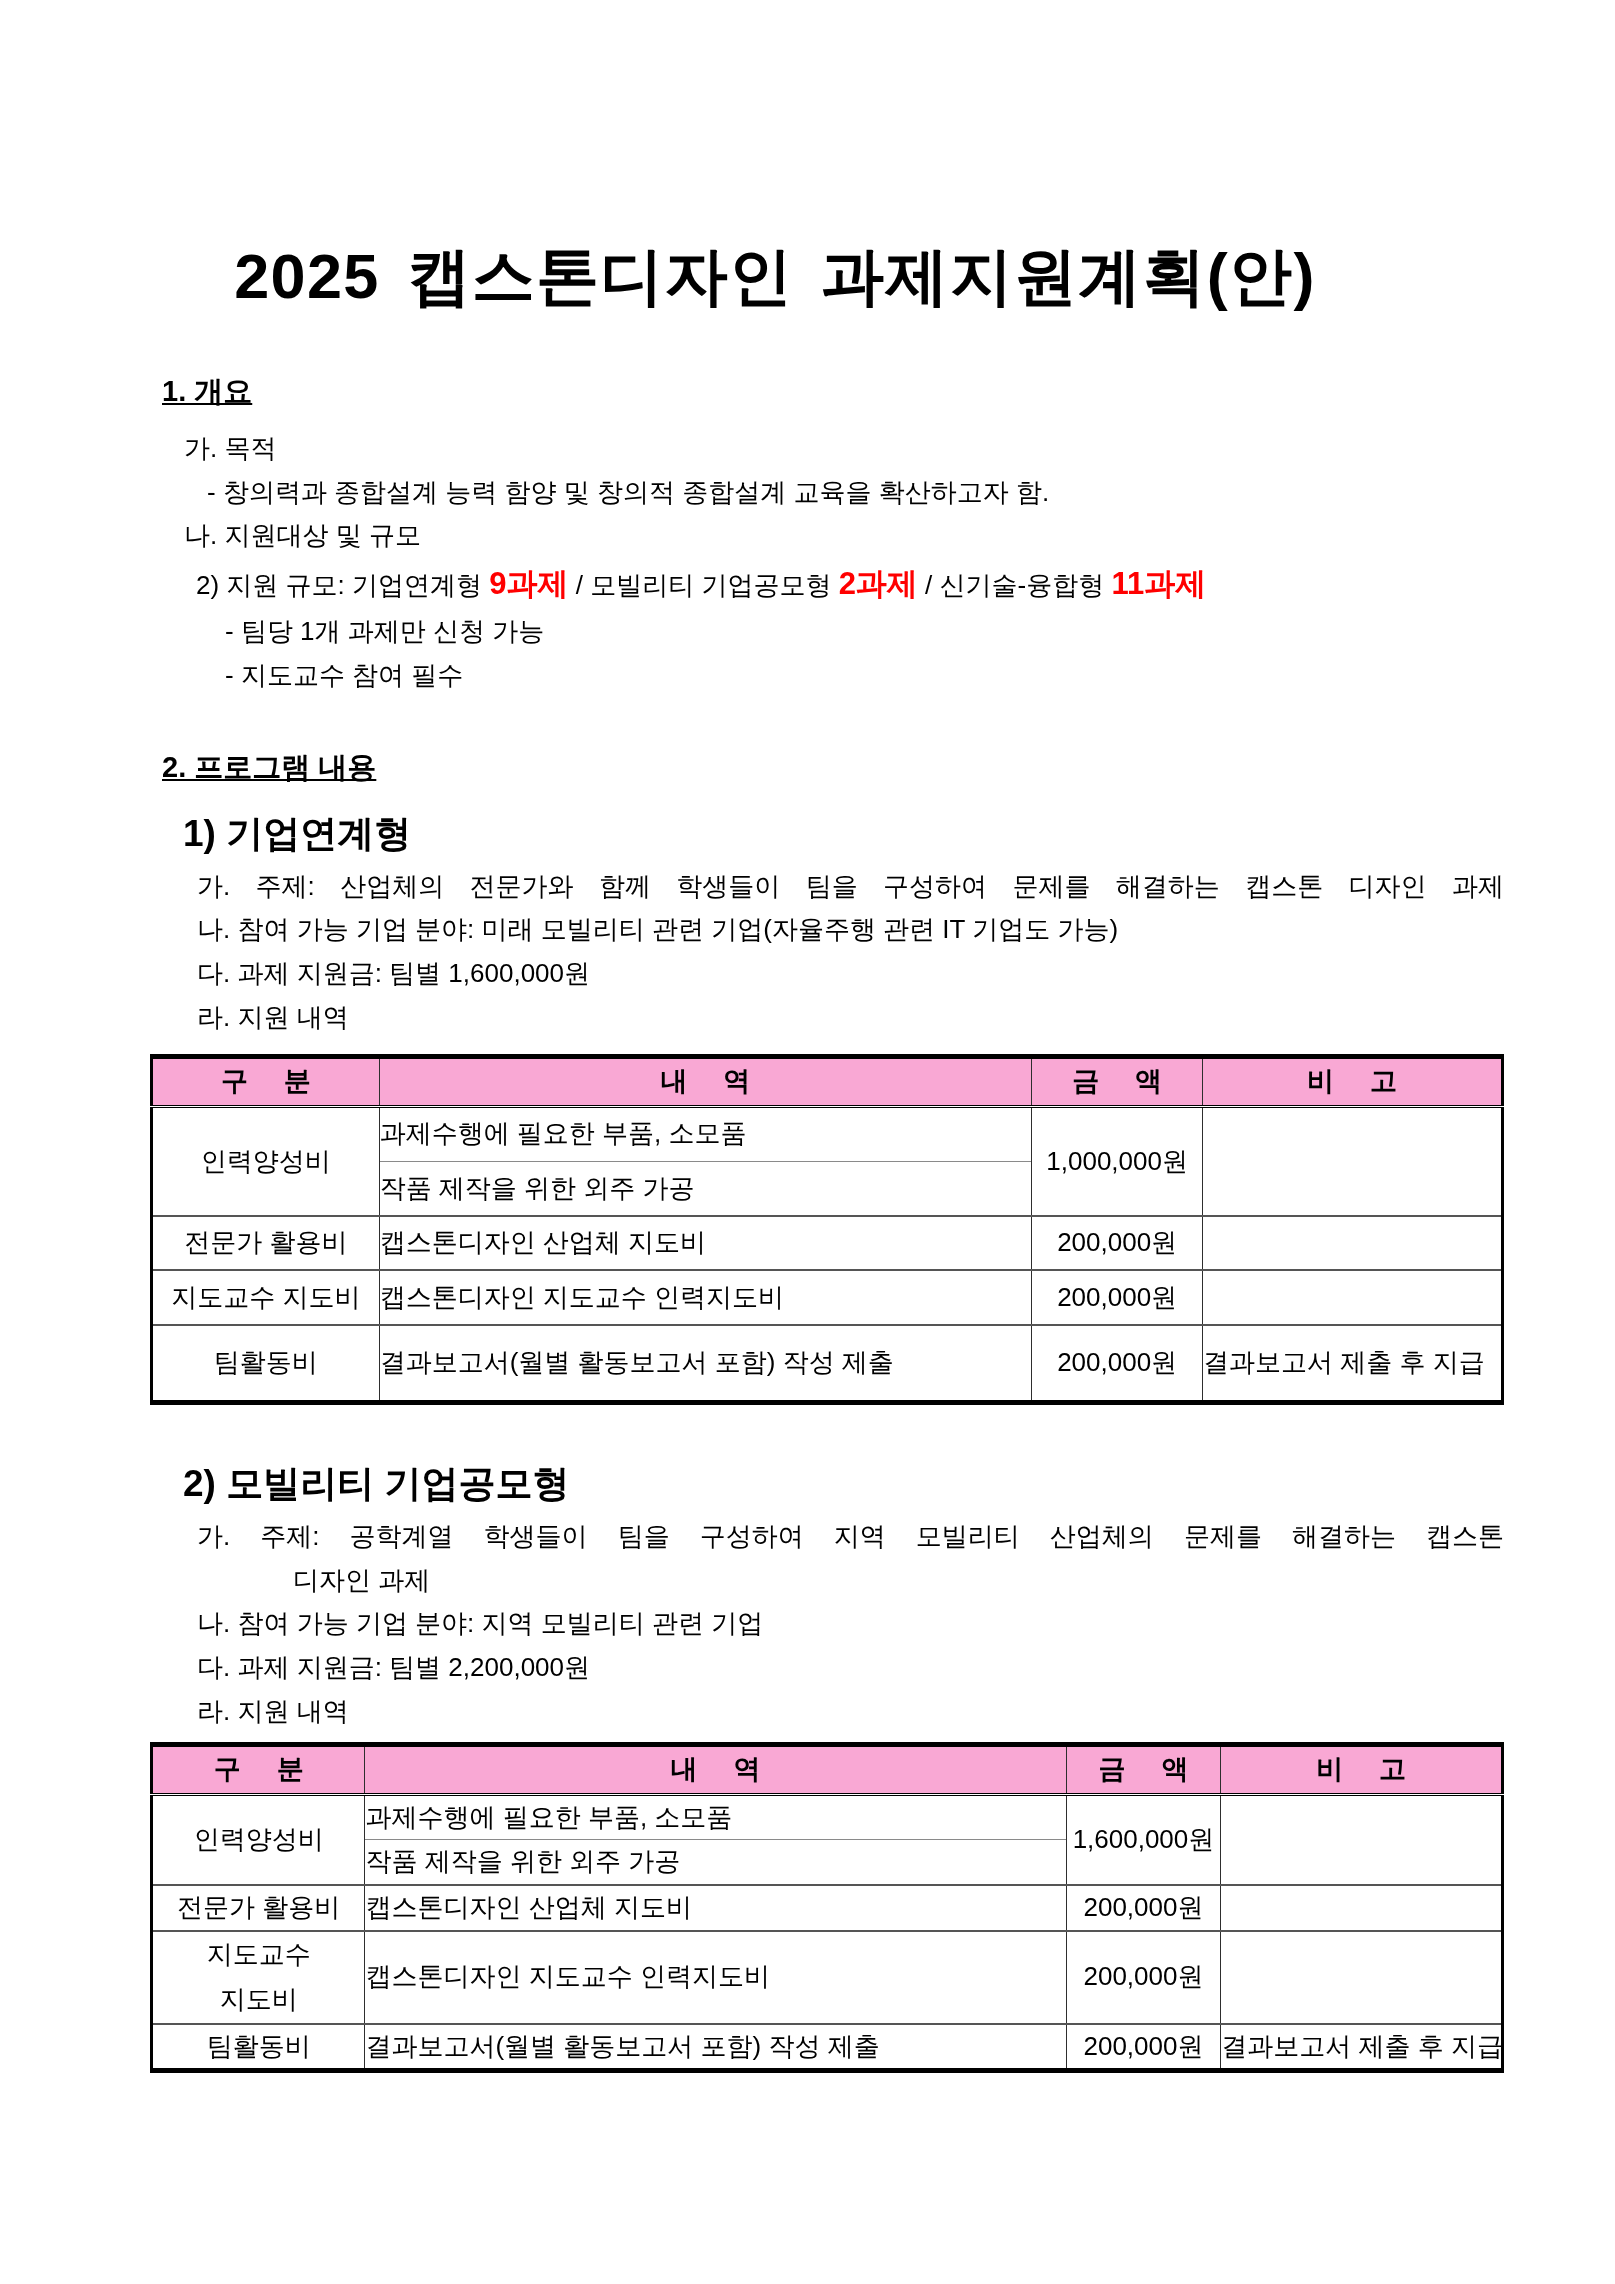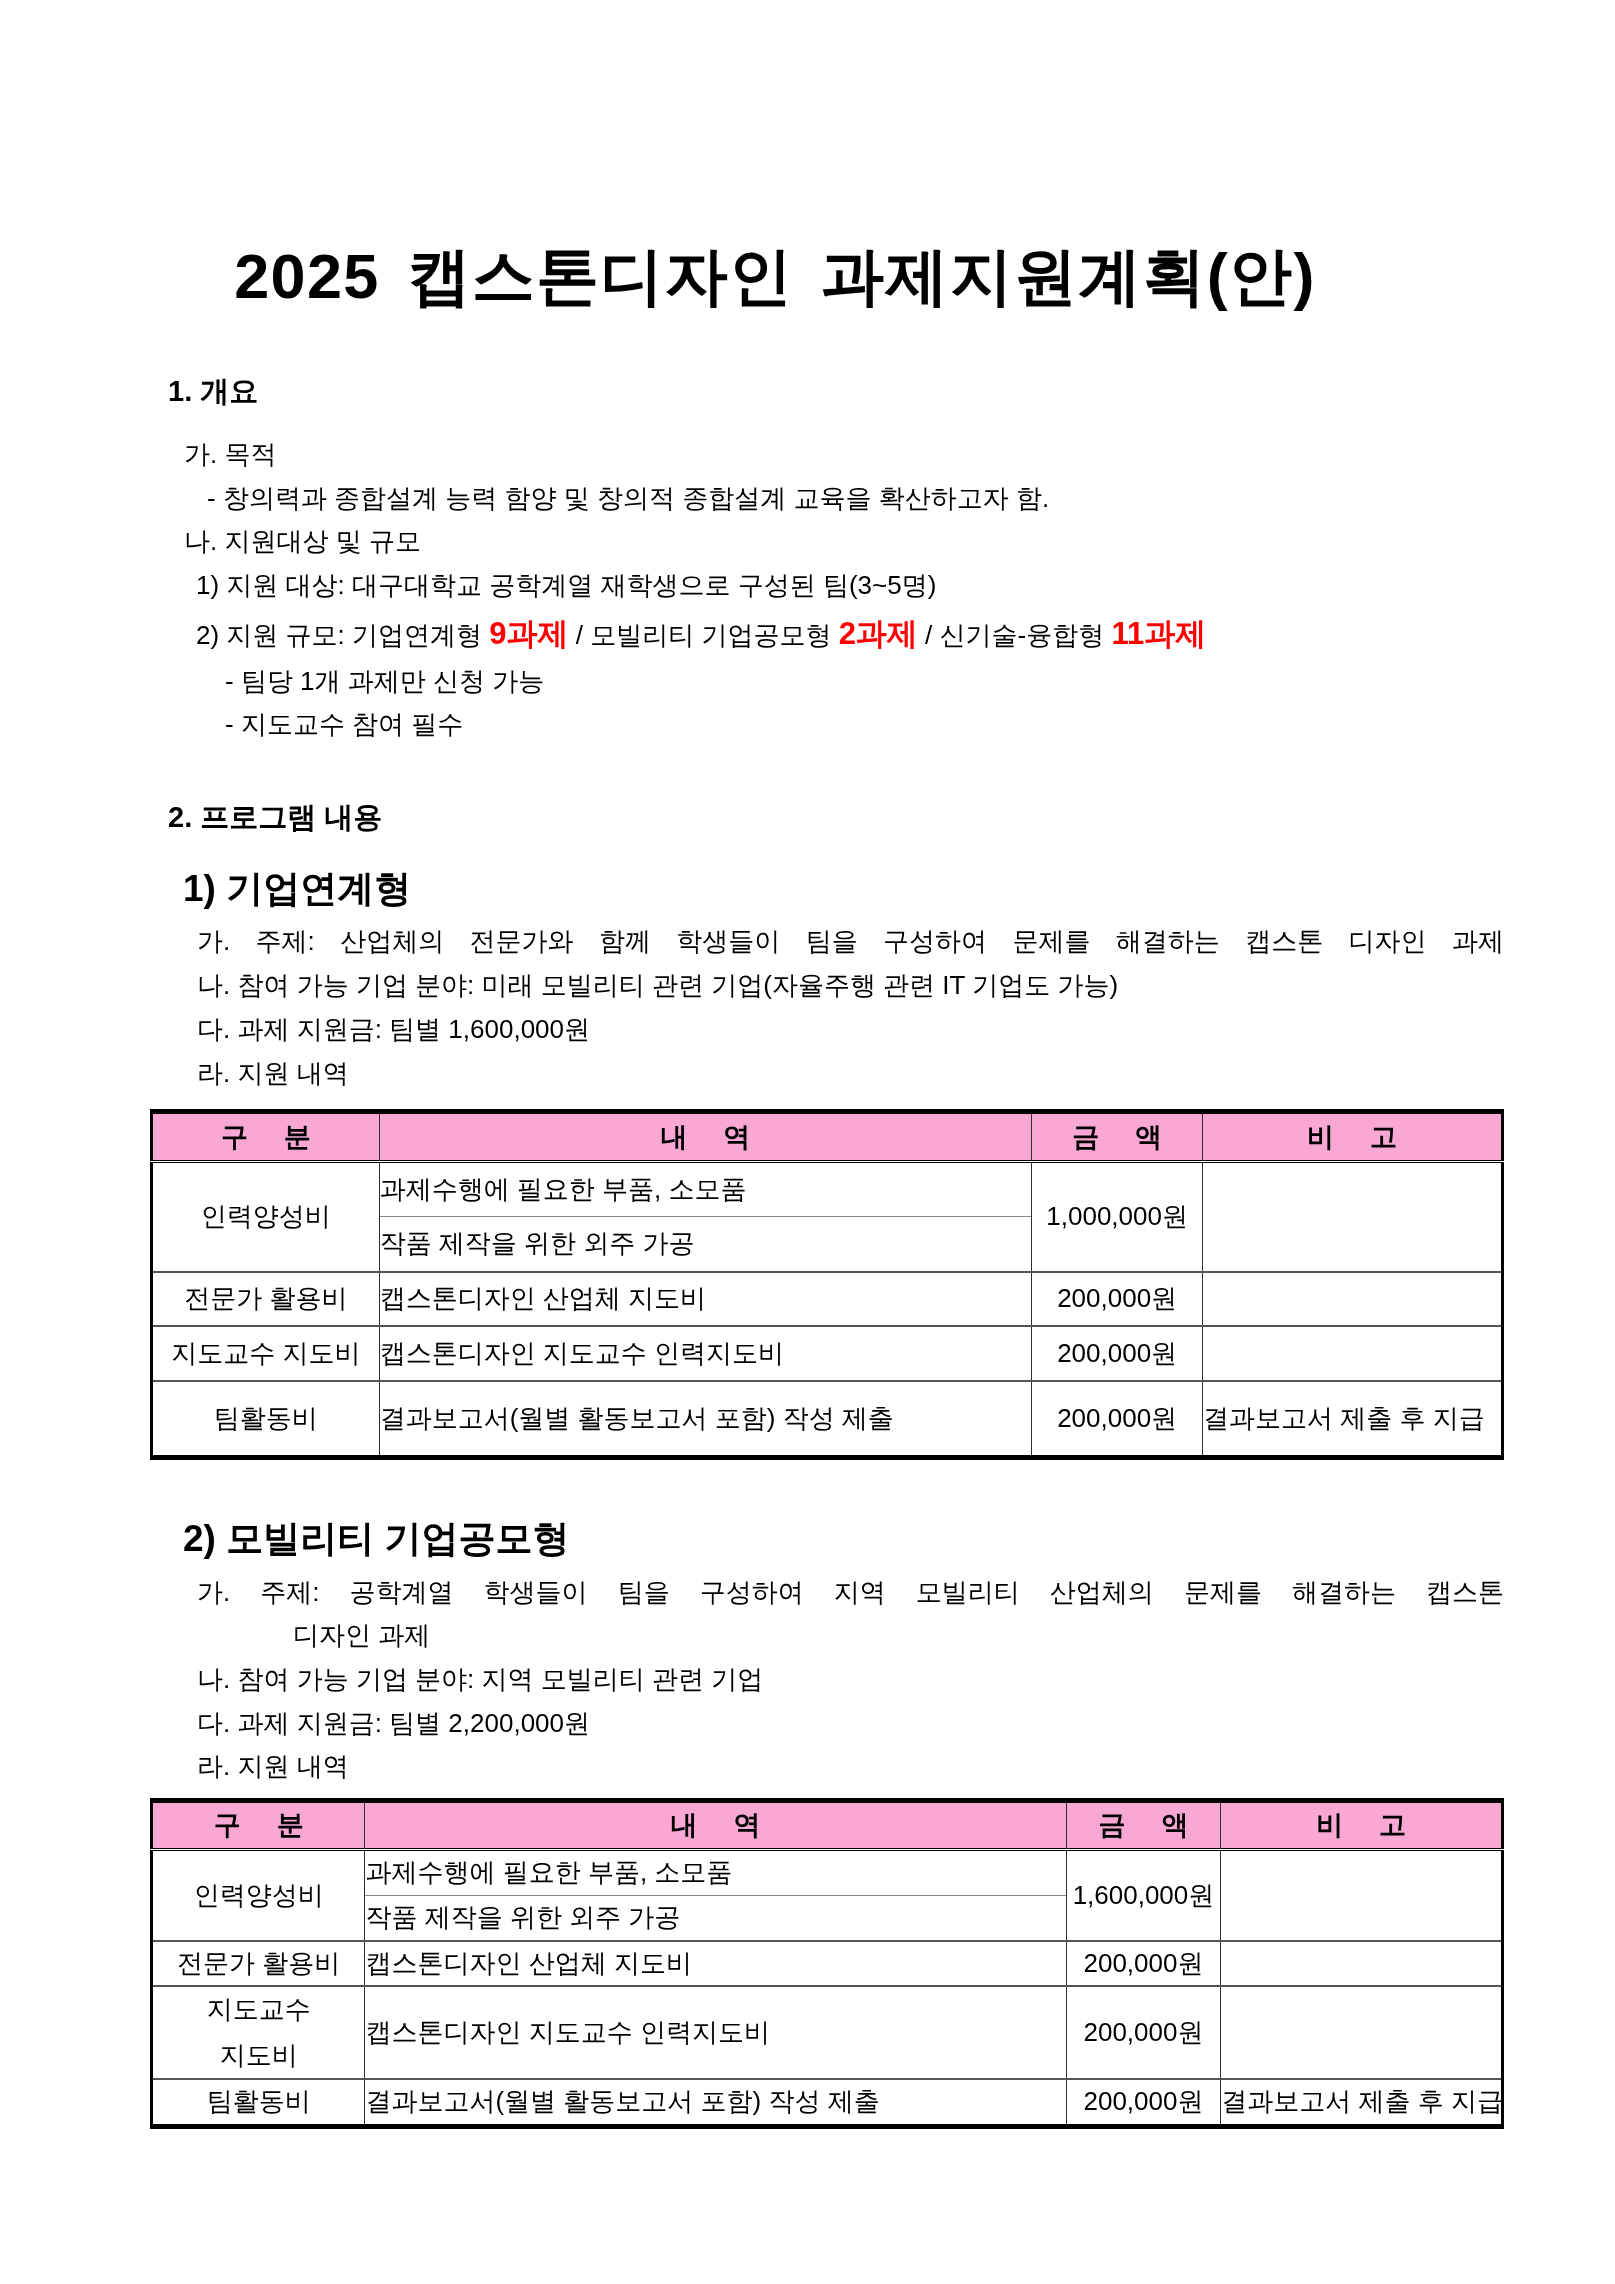--- a/index.html
+++ b/index.html
@@ -10,21 +10,21 @@
     font-family: "Liberation Sans", sans-serif;
     font-size: 26px; line-height: 1.68;
     overflow: hidden; position: relative;
   }
   p { margin: 0; }
   .title {
     font-size: 63px; font-weight: 700; line-height: 1.15;
     text-align: center; letter-spacing: 1.3px; word-spacing: 9px;
     margin: 0 0 56px 0; position: relative; left: -52px; white-space: nowrap;
   }
-  .sec-heading { font-size: 29px; font-weight: 700; line-height: 1.6; margin: 18px; }
+  .sec-heading { font-size: 29px; font-weight: 700; line-height: 1.6; margin: 12px; text-decoration: underline; }
   .sec2 { margin-top: 47px; }
   .sub-heading { font-size: 37px; font-weight: 700; padding-left: 33px; }
   .ind-a { padding-left: 34px; }   
   .ind-b { padding-left: 57px; }   
   .ind-c { padding-left: 46px; }   
   .ind-d { padding-left: 75px; }  
   .ind-e { padding-left: 47px; }   
   .cont  { padding-left: 143px; }  
   .red { color: #ff0000; font-weight: 700; font-size: 31px; }
   .fill { text-align: justify; text-align-last: justify; }
@@ -70,21 +70,20 @@
 <body>
 
 <div class="page">
 
   <h1 class="title">2025 캡스톤디자인 과제지원계획(안)</h1>
 
   <h2 class="sec-heading">1. 개요</h2>
   <p class="ind-a">가. 목적</p>
   <p class="ind-b">- 창의력과 종합설계 능력 함양 및 창의적 종합설계 교육을 확산하고자 함.</p>
   <p class="ind-a">나. 지원대상 및 규모</p>
-  <p class="ind-c">1) 지원 대상: 대구대학교 공학계열 재학생으로 구성된 팀(3~5명)</p>
   <p class="ind-c"><span>2) 지원 규모: 기업연계형 </span><span class="red">9과제</span><span> / 모빌리티 기업공모형 </span><span class="red">2과제</span><span> / 신기술-융합형 </span><span class="red">11과제</span></p>
   <p class="ind-d">- 팀당 1개 과제만 신청 가능</p>
   <p class="ind-d">- 지도교수 참여 필수</p>
 
   <h2 class="sec-heading sec2">2. 프로그램 내용</h2>
 
   <p class="sub-heading">1) 기업연계형</p>
   <p class="ind-e fill">가. 주제: 산업체의 전문가와 함께 학생들이 팀을 구성하여 문제를 해결하는 캡스톤 디자인 과제</p>
   <p class="ind-e">나. 참여 가능 기업 분야: 미래 모빌리티 관련 기업(자율주행 관련 IT 기업도 가능)</p>
   <p class="ind-e">다. 과제 지원금: 팀별 1,600,000원</p>

